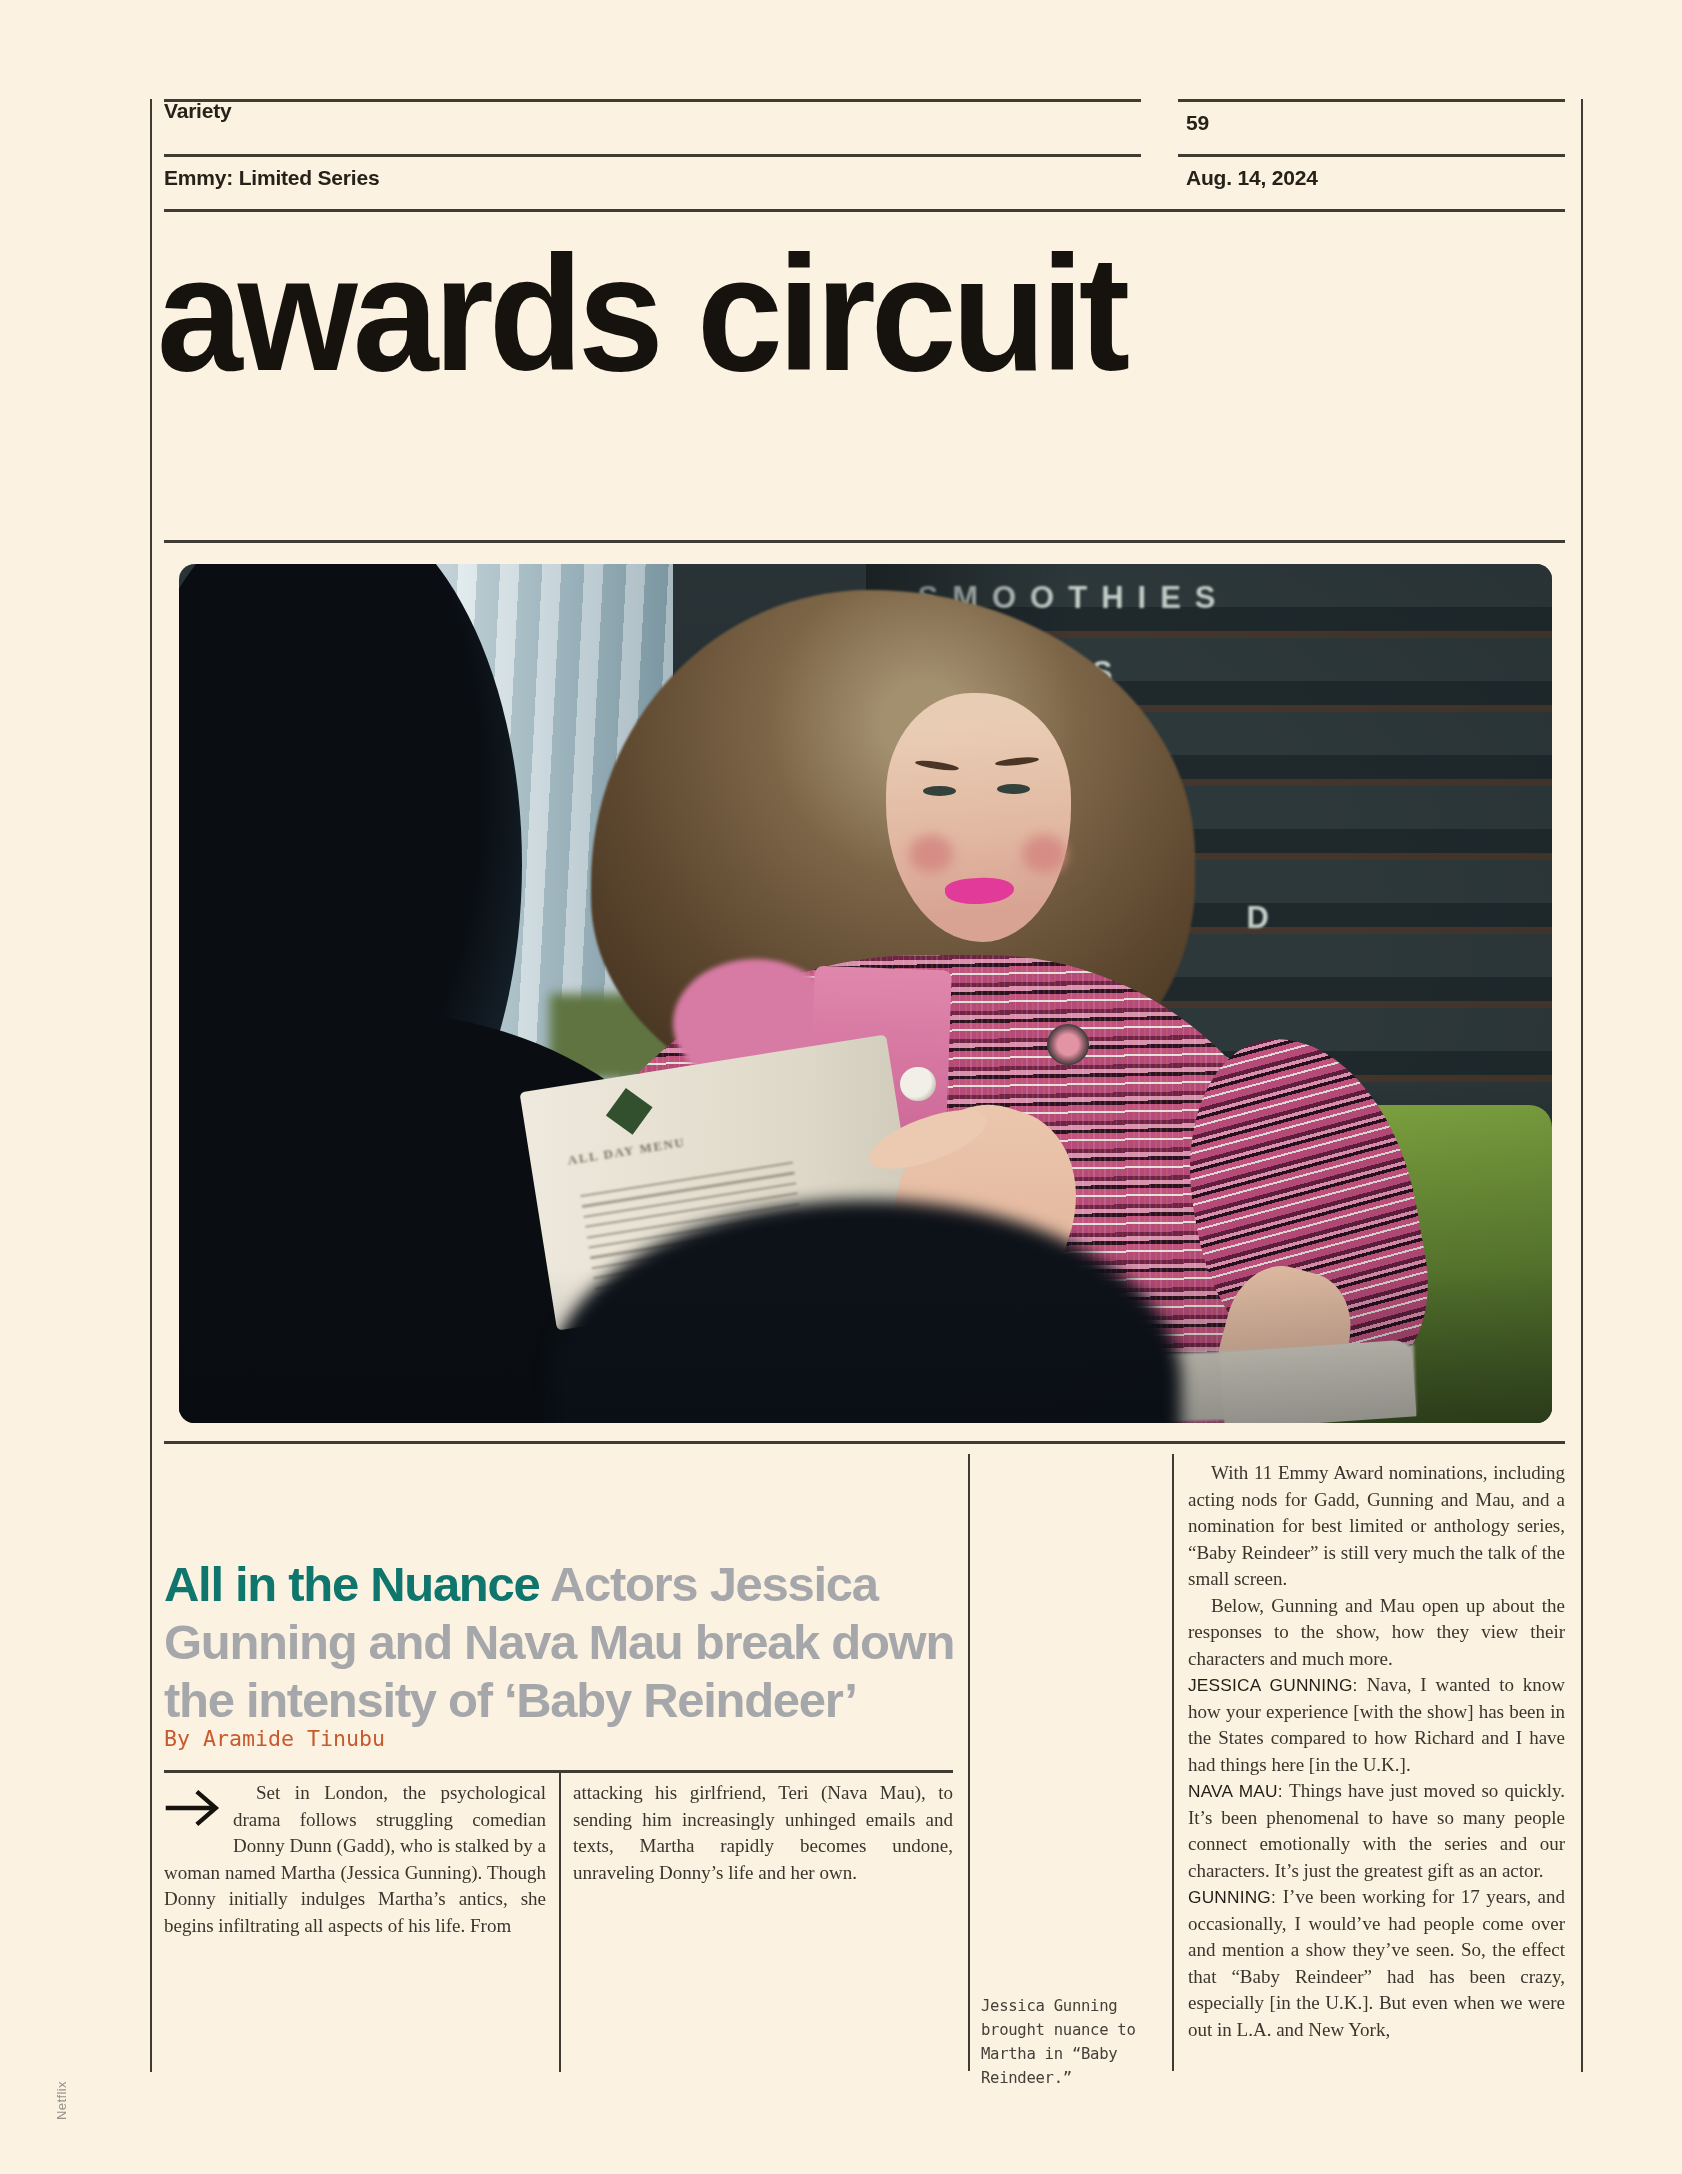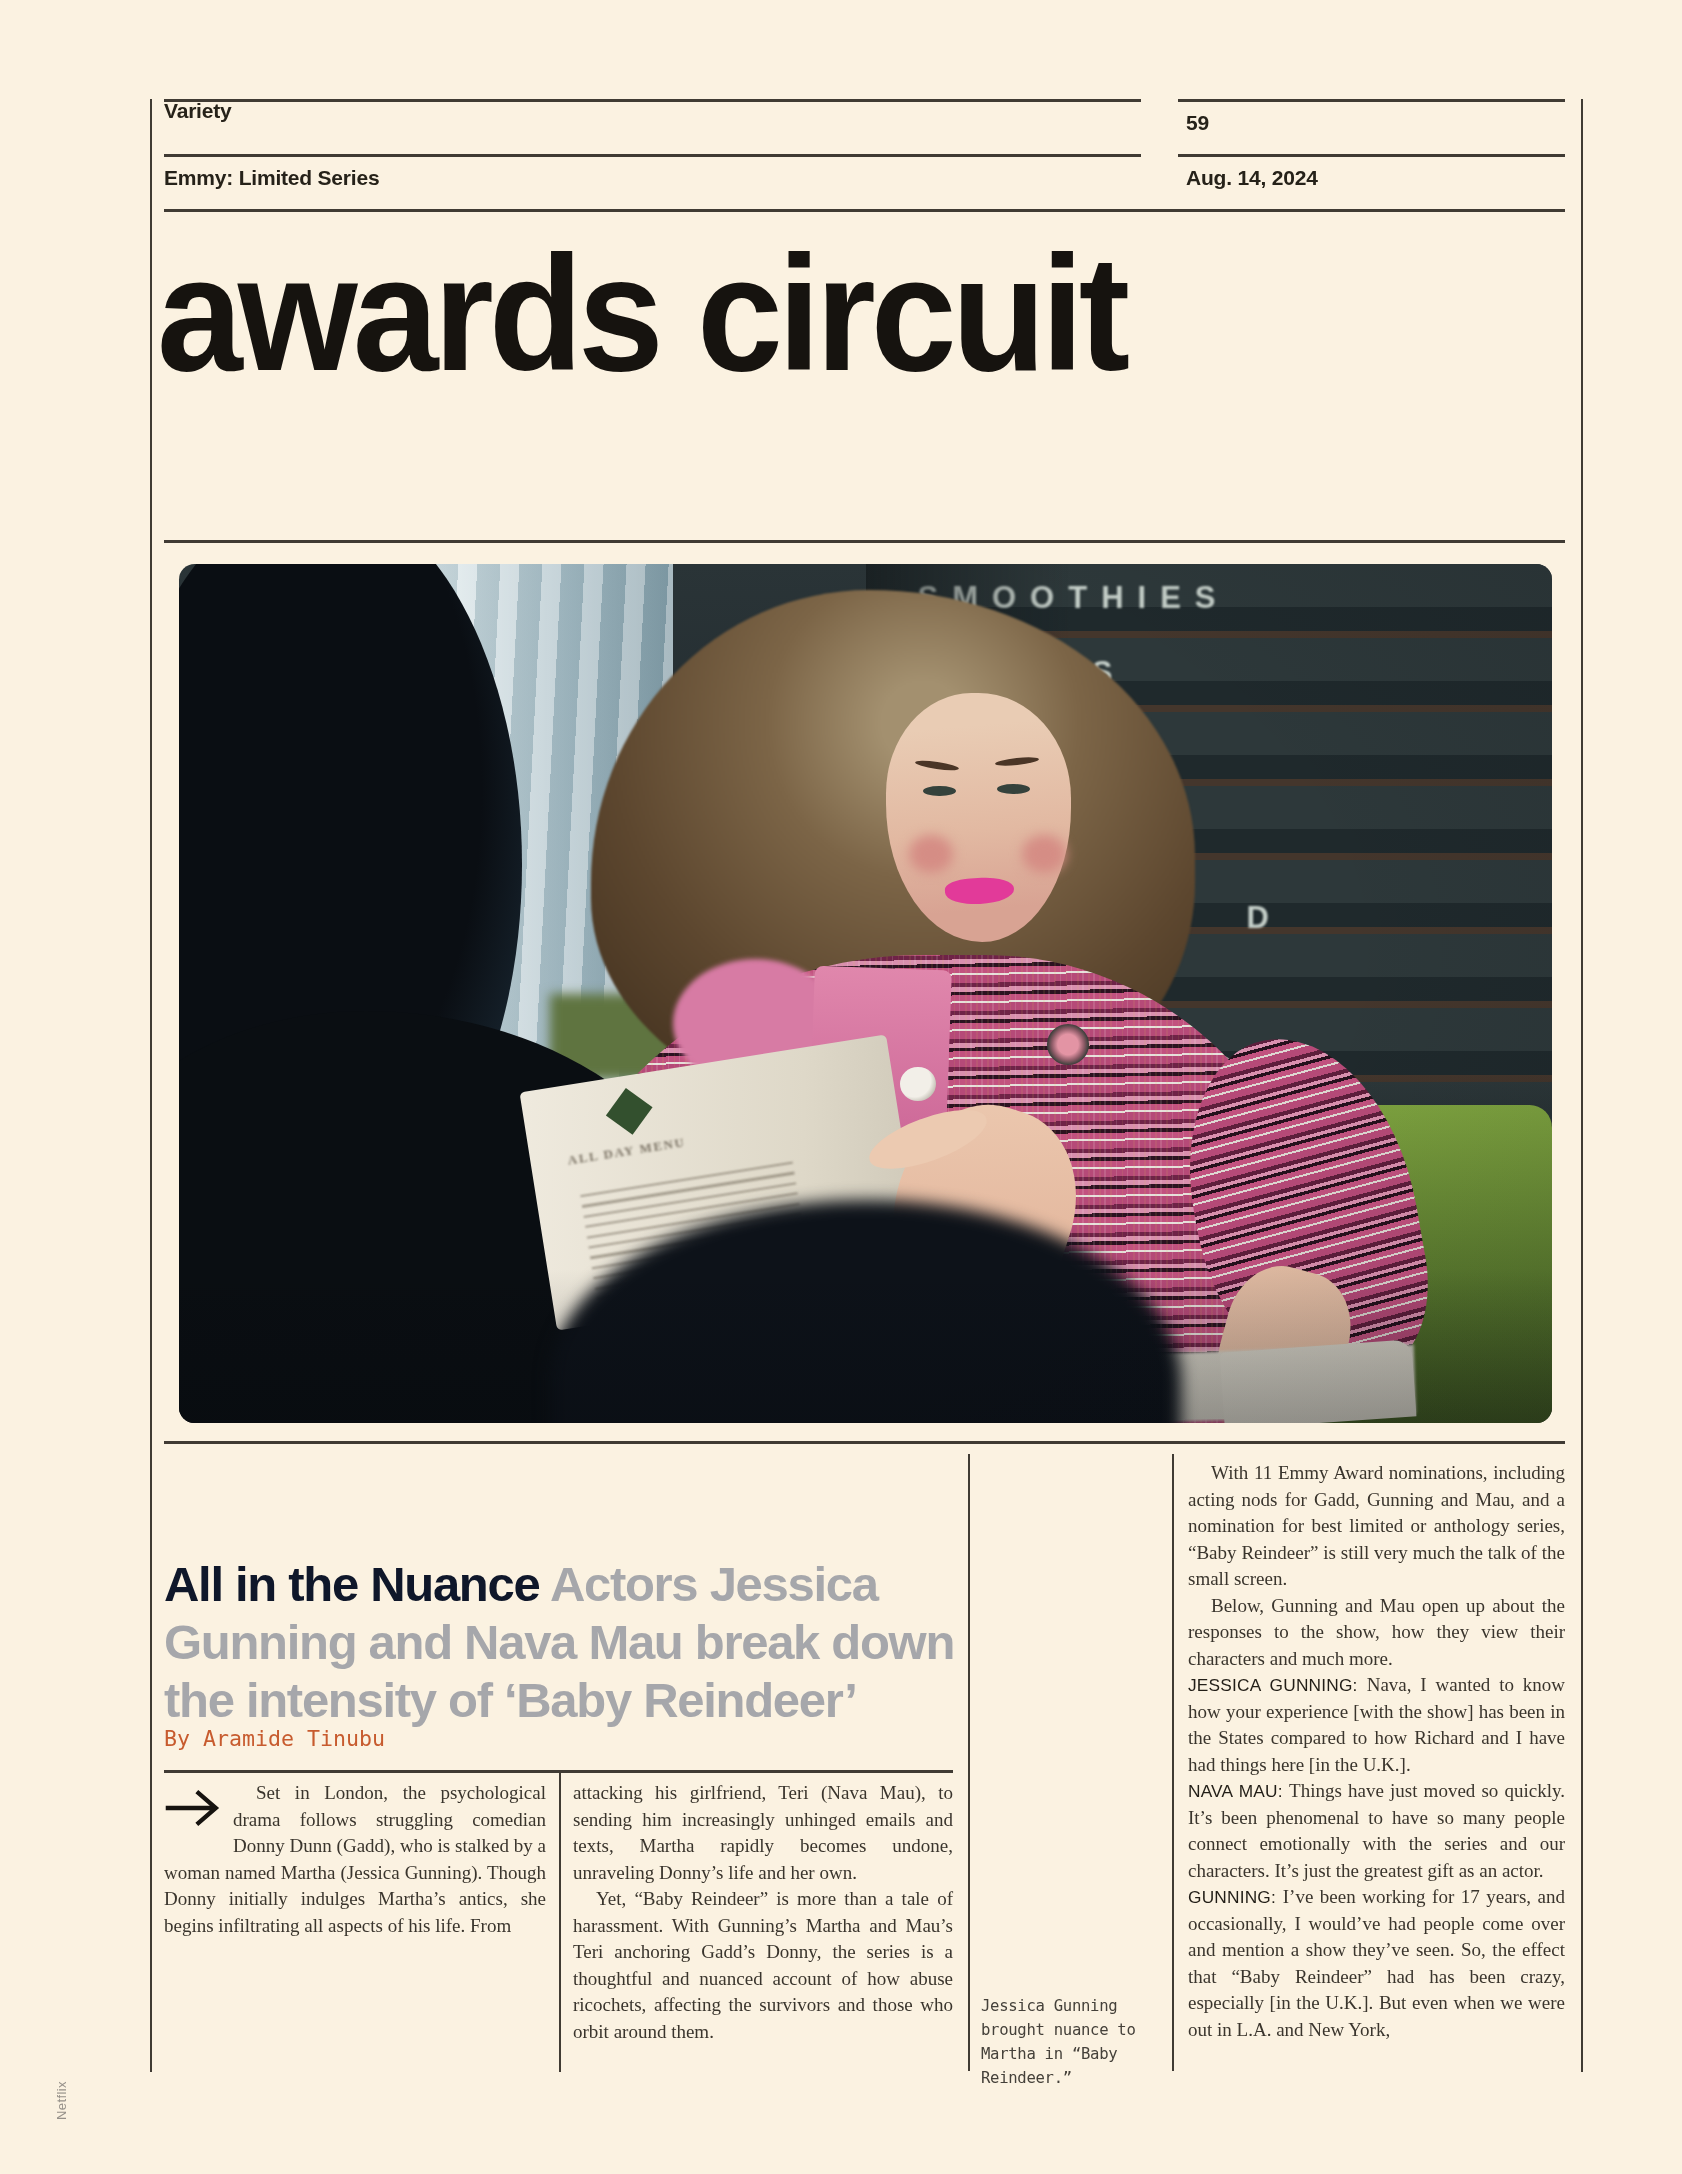--- a/index.html
+++ b/index.html
@@ -80,21 +80,21 @@
   .ph-watch-face{left:38.6%;top:89.5%;width:3%;height:4.6%;border-radius:50%;
      background:radial-gradient(#e7cf8c,#bb9a4f 75%);}
   .ph-blob{left:27%;top:74%;width:46%;height:42%;border-radius:50% 50% 0 0;background:#0d1219;filter:blur(7.8px);}
   .ph-vignette{left:0;top:0;width:100%;height:100%;
      background:radial-gradient(120% 100% at 18% 45%,transparent 55%,rgba(8,10,14,.18)),
                 linear-gradient(0deg,rgba(5,8,12,.28),transparent 18%);}
 
   
   .headline{position:absolute;left:164px;top:1555px;width:813px;font-weight:bold;
             font-size:49px;line-height:58px;letter-spacing:-1.3px;}
-  .headline .blk{color:#0f172a;text-align:center;}
+  .headline .blk{color:#0f766e;text-align:center;}
   .headline .gry{color:#a6a7ab;}
   .byline{position:absolute;left:164px;top:1726px;font-family:"DejaVu Sans Mono",monospace;
           font-size:21.6px;color:#c75b2e;}
   .col{position:absolute;font-family:"Liberation Serif",serif;font-size:19px;line-height:26.5px;
        color:#3a352d;text-align:justify;}
   .col p{margin:0;}
   .col p.indent{text-indent:23px;}
   .speaker{font-family:"Liberation Sans",sans-serif;font-weight:normal;font-size:17.3px;letter-spacing:0.2px;color:#221e17;}
   .arrow-box{float:left;width:69px;height:57px;}
   .caption{position:absolute;left:981px;top:1994px;width:169px;font-family:"DejaVu Sans Mono",monospace;
@@ -199,21 +199,20 @@
         <path d="M2 24 H58 M38 5 L60 24 L38 43" fill="none" stroke="#16130f" stroke-width="5"></path>
       </svg>
     </span>
     <div>
         <p class="indent">Set in London, the psychological drama follows struggling comedian Donny Dunn (Gadd), who is stalked by a woman named Martha (Jessica Gunning). Though Donny initially indulges Martha’s antics, she begins infiltrating all aspects of his life. From</p>
       </div>
   </div>
   <div class="col" style="left:573px;top:1780px;width:380px;">
     <div>
         <p>attacking his girlfriend, Teri (Nava Mau), to sending him increasingly unhinged emails and texts, Martha rapidly becomes undone, unraveling Donny’s life and her own.</p>
-        <p class="indent">Yet, “Baby Reindeer” is more than a tale of harassment. With Gunning’s Martha and Mau’s Teri anchoring Gadd’s Donny, the series is a thoughtful and nuanced account of how abuse ricochets, affecting the survivors and those who orbit around them.</p>
       </div>
   </div>
   <div class="col" style="left:1188px;top:1460px;width:377px;">
     <div>
         <p class="indent">With 11 Emmy Award nominations, including acting nods for Gadd, Gunning and Mau, and a nomination for best limited or anthology series, “Baby Reindeer” is still very much the talk of the small screen.</p>
         <p class="indent">Below, Gunning and Mau open up about the responses to the show, how they view their characters and much more.</p>
         <p><b class="speaker">JESSICA GUNNING: </b>Nava, I wanted to know how your experience [with the show] has been in the States compared to how Richard and I have had things here [in the U.K.].</p>
         <p><b class="speaker">NAVA MAU: </b>Things have just moved so quickly. It’s been phenomenal to have so many people connect emotionally with the series and our characters. It’s just the greatest gift as an actor.</p>
         <p><b class="speaker">GUNNING: </b>I’ve been working for 17 years, and occasionally, I would’ve had people come over and mention a show they’ve seen. So, the effect that “Baby Reindeer” had has been crazy, especially [in the U.K.]. But even when we were out in L.A. and New York,</p>
       </div>

